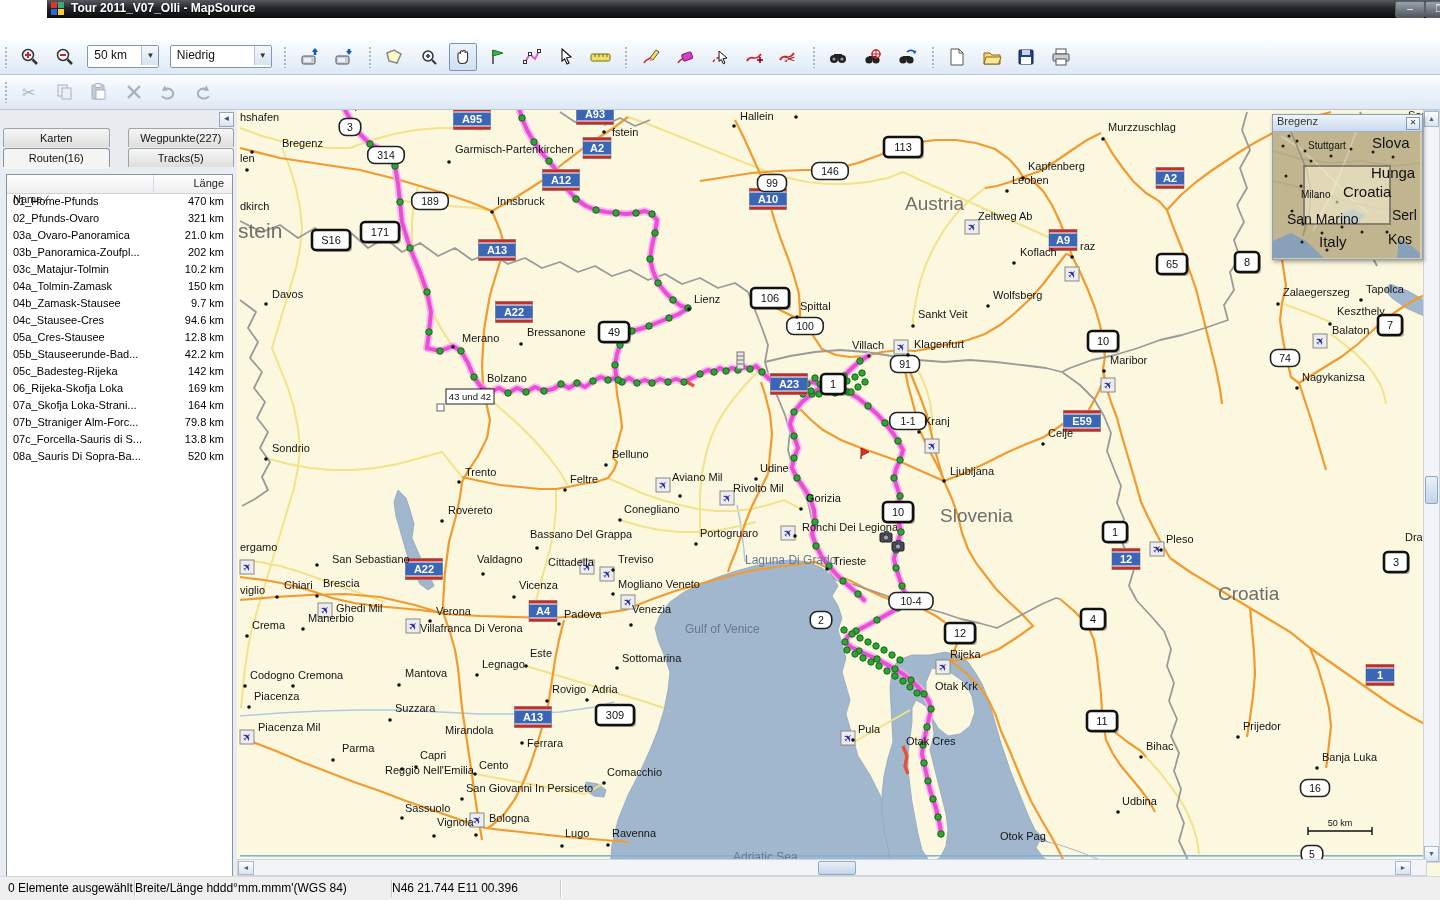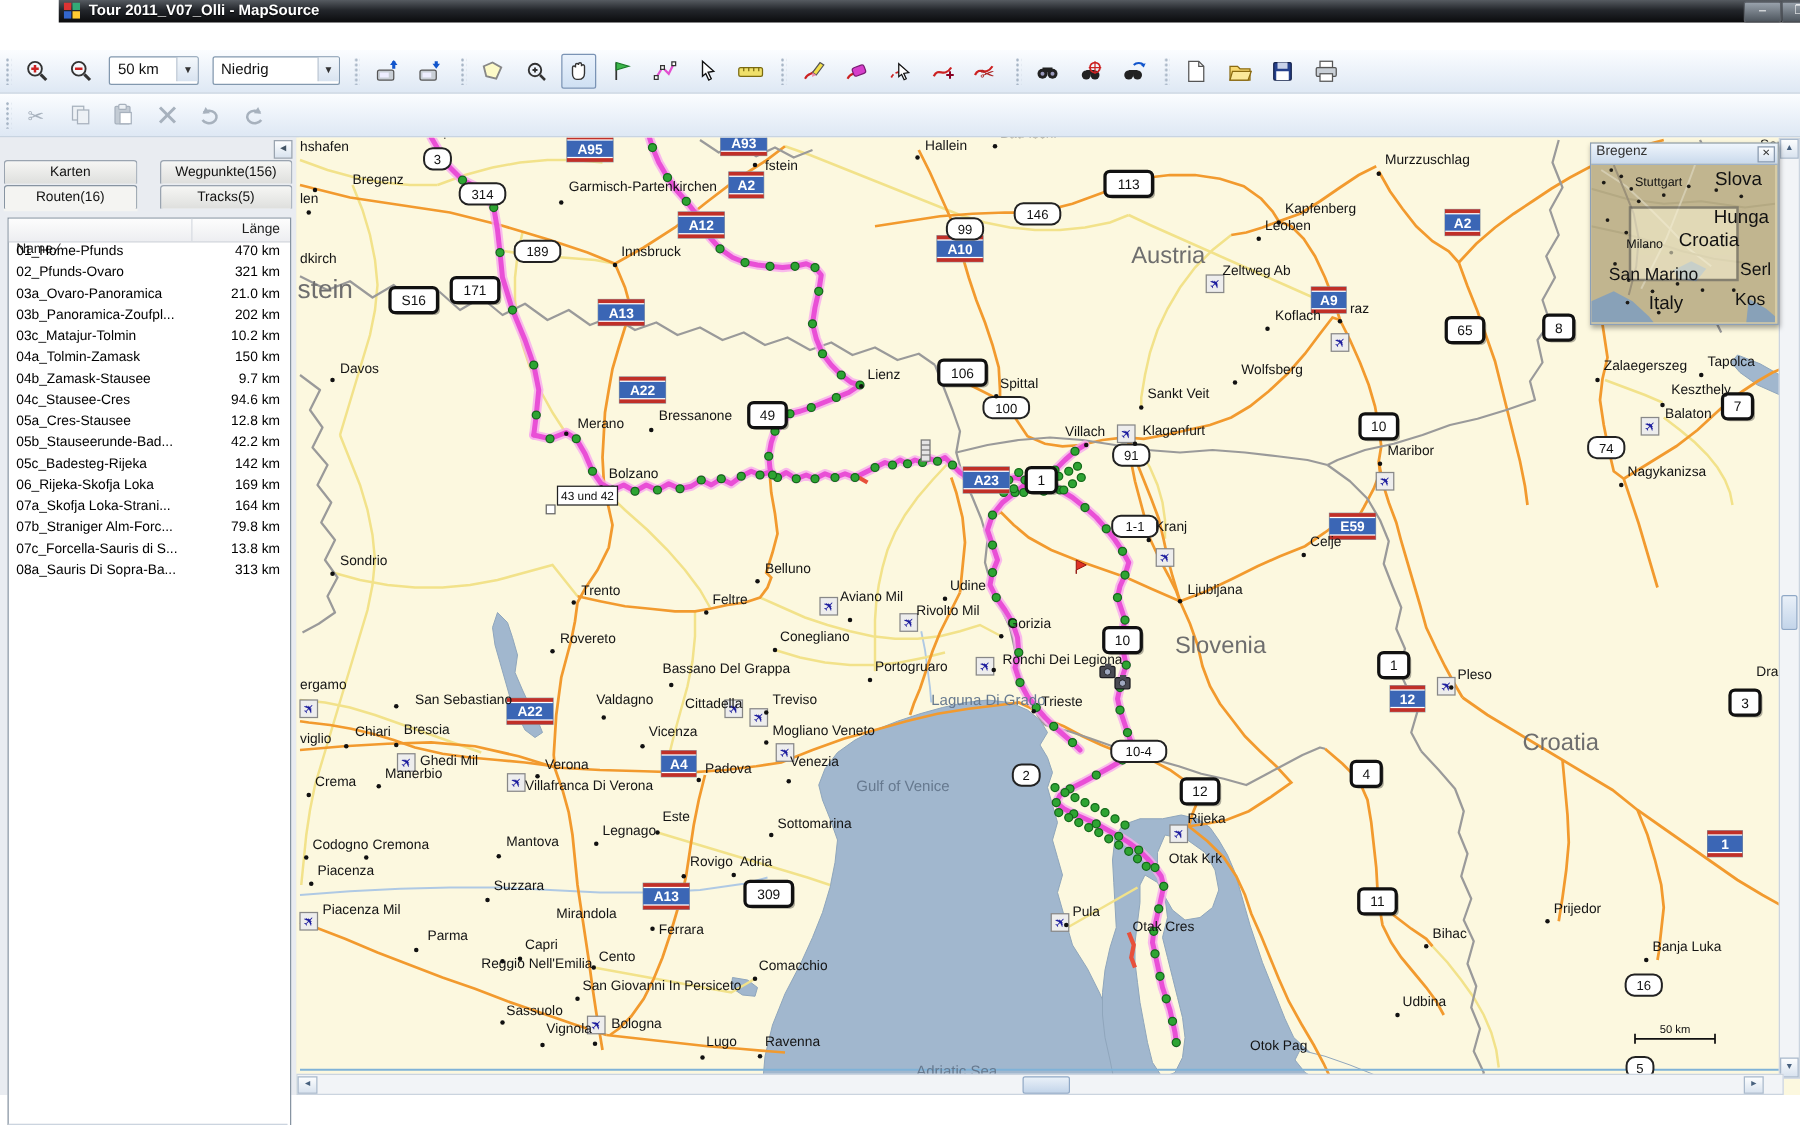--- a/index.html
+++ b/index.html
@@ -243,21 +243,21 @@
     <span class="tbtn"><svg width="20" height="20">
           <path d="M15 8 a6 5 0 1 0 1 6" fill="none" stroke="#A7B1BD" stroke-width="2"></path>
           <path d="M13.5 3.5 L16 9 L10 8.5 Z" fill="#A7B1BD"></path>
         </svg></span>
   </div>
 
   <div id="sidepanel">
     <div style="position:absolute;right:3px;top:2px;width:13px;height:13px;border:1px solid #9AA4B0;background:linear-gradient(#FDFEFF,#D9E3EF);font-size:8px;line-height:12px;text-align:center;color:#456">◄</div>
     <div class="tabrow" style="top:18px">
       <div class="tab">Karten</div>
-      <div class="tab">Wegpunkte(156)</div>
+      <div class="tab">Wegpunkte(227)</div>
     </div>
     <div class="tabrow" style="top:38px">
       <div class="tab active">Routen(16)</div>
       <div class="tab">Tracks(5)</div>
     </div>
     <div id="listbox" style="top:64px;height:740px">
       <div id="listheader">
         <span class="h1"><span>Name</span> <span>∕</span></span>
         <span class="h2">Länge</span>
       </div>
@@ -317,21 +317,21 @@
           <div class="rrow">
             <span class="name">07b_Straniger Alm-Forc...</span>
             <span class="len">79.8 km</span>
           </div>
           <div class="rrow">
             <span class="name">07c_Forcella-Sauris di S...</span>
             <span class="len">13.8 km</span>
           </div>
           <div class="rrow">
             <span class="name">08a_Sauris Di Sopra-Ba...</span>
-            <span class="len">313 km</span>
+            <span class="len">520 km</span>
           </div>
         </div>
 
       <div class="sb" style="left:0;bottom:0;width:223px;height:15px;border:none;border-top:1px solid #CBD4DF;">
         
         
         
       </div>
     </div>
   </div>
@@ -1173,13 +1173,18 @@
         <text x="1370" y="177" font-size="15" font-family="&quot;Liberation Sans&quot;, sans-serif" fill="#111">Hunga</text>
         <text x="1342" y="196" font-size="15" font-family="&quot;Liberation Sans&quot;, sans-serif" fill="#111">Croatia</text>
         <text x="1300" y="197" font-size="10" font-family="&quot;Liberation Sans&quot;, sans-serif" fill="#111">Milano</text>
         <text x="1286" y="223" font-size="14" font-family="&quot;Liberation Sans&quot;, sans-serif" fill="#111">San Marino</text>
         <text x="1391" y="219" font-size="14" font-family="&quot;Liberation Sans&quot;, sans-serif" fill="#111">Serl</text>
         <text x="1318" y="246" font-size="15" font-family="&quot;Liberation Sans&quot;, sans-serif" fill="#111">Italy</text>
         <text x="1387" y="243" font-size="14" font-family="&quot;Liberation Sans&quot;, sans-serif" fill="#111">Kos</text>
       </svg>
   </div>
 
+  <div id="statusbar">
+    <span class="scell" style="left:0;width:118px">0 Elemente ausgewählt</span>
+    <span class="scell" style="left:127px;width:248px">Breite/Länge hddd°mm.mmm'(WGS 84)</span>
+    <span class="scell" style="left:384px;width:160px">N46 21.744 E11 00.396</span>
+  </div>
 </div>
 
 </body></html>

